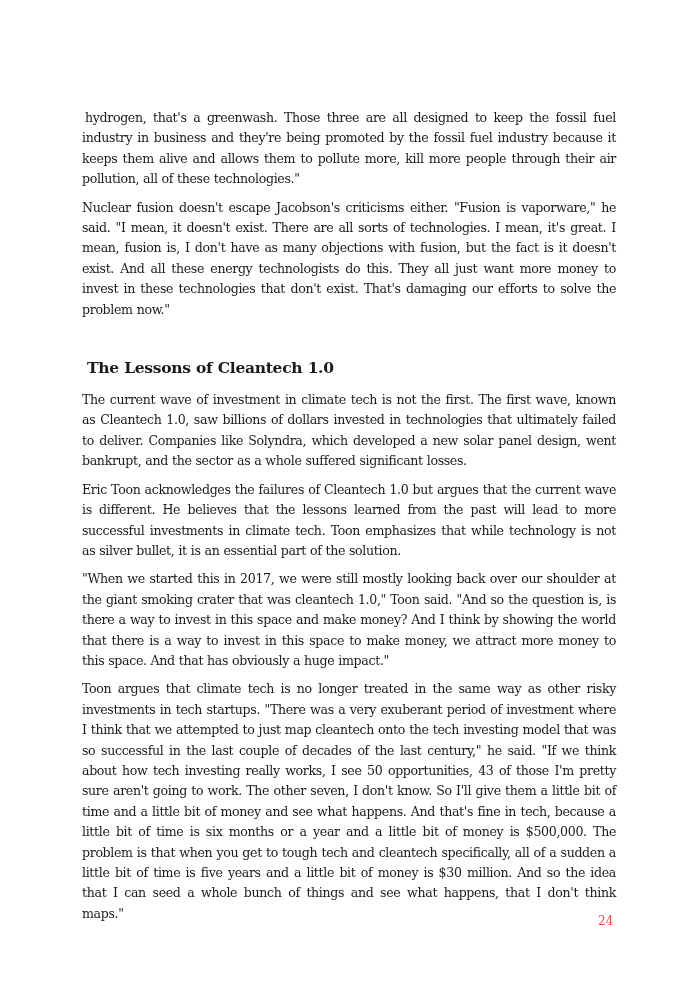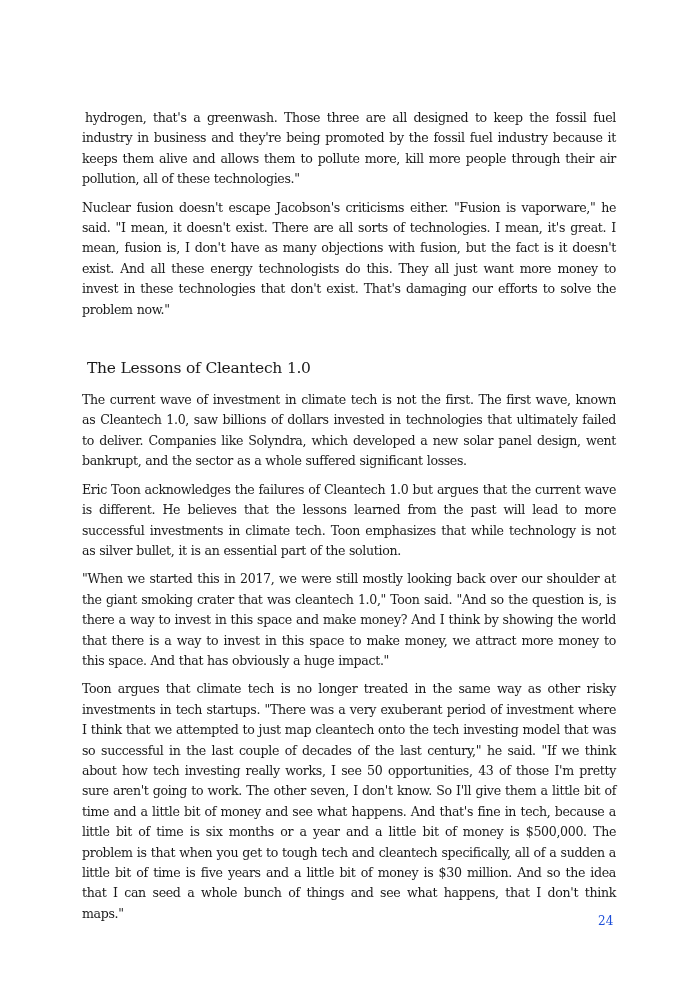--- a/index.html
+++ b/index.html
@@ -28,33 +28,33 @@
     }
     .page p {
       margin: 0 0 8px 0;
     }
     .page p.first-indent {
       text-indent: 3px;
     }
     .heading {
       font-family: "DejaVu Serif", "Liberation Serif", serif;
       font-size: 15.5px;
-      font-weight: normal;
+      font-weight: bold;
       color: #1a1a1a;
       margin: 38px 0 12px 5px;
       line-height: 20px;
       letter-spacing: -0.3px;
     }
     .page-number {
       position: absolute;
       left: 598px;
       top: 914px;
       font-family: "DejaVu Serif", "Liberation Serif", serif;
       font-size: 12px;
-      color: #1d4ed8;
+      color: #ef4444;
       text-align: right;
     }
   </style>
 </head>
 <body>
 
 <div class="page">
   <p class="first-indent"> hydrogen, that's a greenwash. Those three are all designed to keep the fossil fuel industry in business and they're being promoted by the fossil fuel industry because it keeps them alive and allows them to pollute more, kill more people through their air pollution, all of these technologies."</p>
   <p>Nuclear fusion doesn't escape Jacobson's criticisms either. "Fusion is vaporware," he said. "I mean, it doesn't exist. There are all sorts of technologies. I mean, it's great. I mean, fusion is, I don't have as many objections with fusion, but the fact is it doesn't exist. And all these energy technologists do this. They all just want more money to invest in these technologies that don't exist. That's damaging our efforts to solve the problem now."</p>
 

